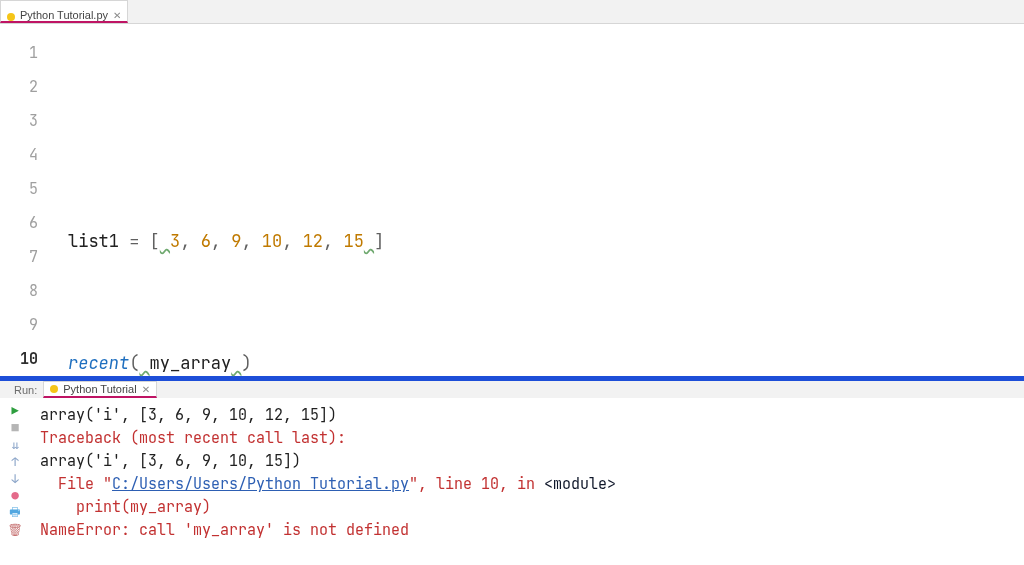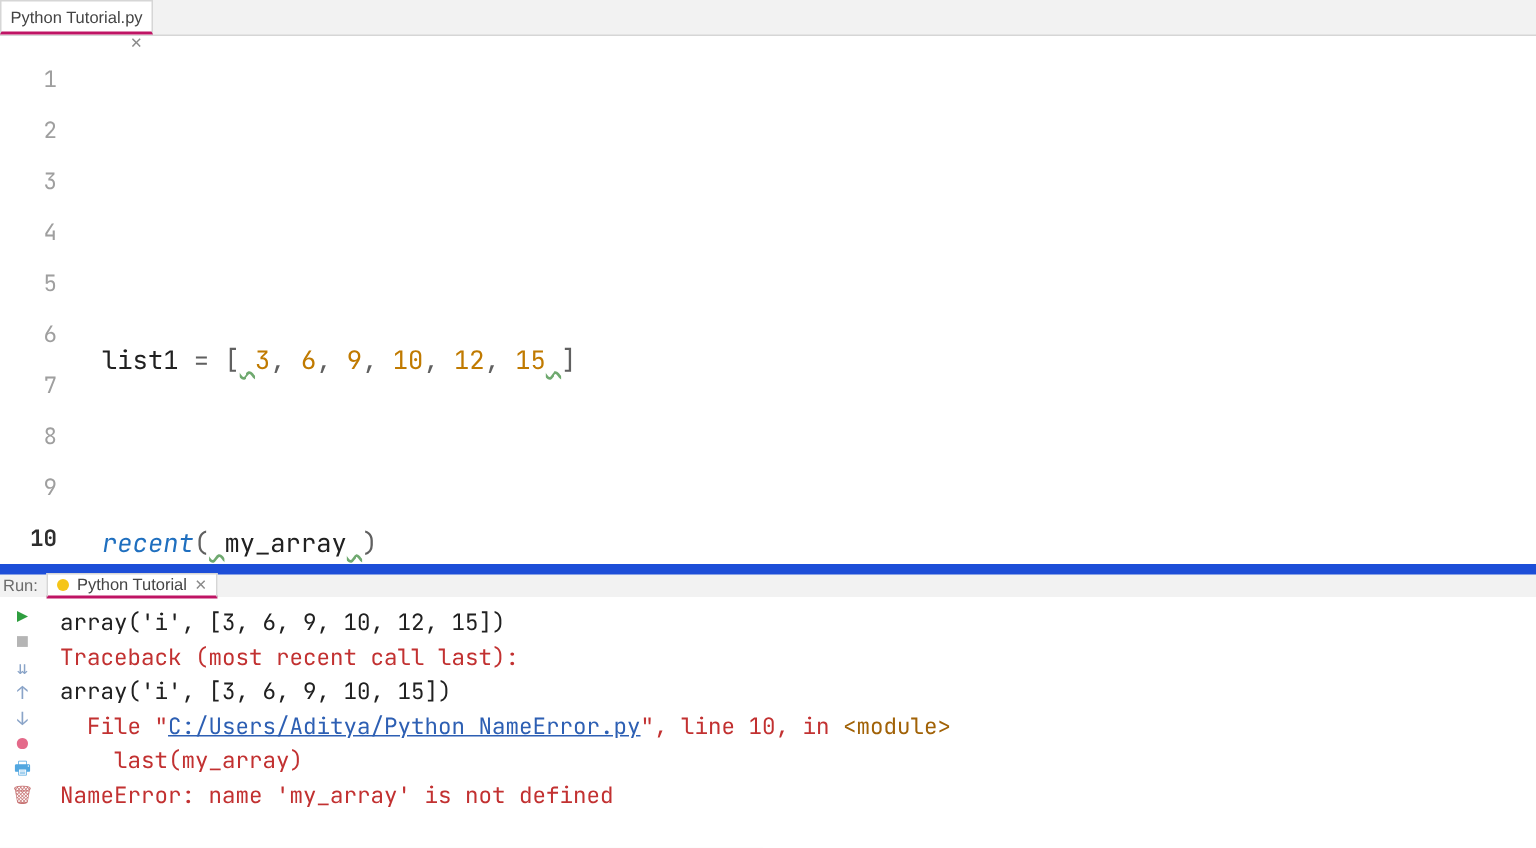--- a/index.html
+++ b/index.html
@@ -22,21 +22,20 @@
     font-size: 11px;
   }
   .file-tab {
     display: flex; align-items: flex-end;
     background: #fff;
     border: 1px solid #d6d6d6;
     border-bottom: 2px solid #bf1464;
     padding: 0 6px 0 6px;
     gap: 5px;
     color: #444;
-    flex-direction: column;
   }
   .py-dot {
     width: 8px; height: 8px; border-radius: 50%;
     background: #f5c518;
     display: inline-block;
   }
   .tab-close { color:#8a8a8a; font-size:10px; }
   
   .editor {
     display: flex;
@@ -73,23 +72,23 @@
   .ident { color:#212121; }
   .dim   { color:#606060; }
   .op    { color:#606060; }
   .warn  { text-decoration: underline wavy #6fa96f; text-decoration-skip-ink:none;}
   
   .run-strip {
     height: 22px;
     display:flex; align-items:center;
     font-family:"Segoe UI",Arial,sans-serif;
     font-size:11px;
-    border-top:7px solid #1d4ed8;
+    border-top:5px solid #1d4ed8;
     background:#f2f2f2;
-    padding-left:2px;
+    padding-left:14px;
     gap:6px;
     color:#6c6c6c;
   }
   .run-strip .run-tab{
     display:flex; align-items:center; gap:5px;
     background:#fff;
     border:1px solid #d6d6d6;
     border-bottom:2px solid #bf1464;
     padding:1px 6px;
     color:#444;
@@ -117,21 +116,21 @@
   .run-output{
     flex:1;
     padding:6px 6px 6px 10px;
     font-size:15px;
     line-height:23px;
     white-space:pre;
     color:#212121;
   }
   .err   { color:#c23131; }
   .errpath { color:#2d5fb3; text-decoration:underline; }
-  .errdim { color:#a16207; }
+  .errdim { color:#0f172a; }
 </style>
 </head>
 <body>
 
 <div class="tab-strip">
   <div class="file-tab">
     <span class="py-dot"></span>
     <span>Python Tutorial.py</span>
     <span class="tab-close">✕</span>
   </div>
@@ -188,16 +187,16 @@
     <span class="i-down" style="color:#8aa4c8;">⇊</span>
     <span class="i-up">↑</span>
     <span class="i-down">↓</span>
     <span class="i-rec">●</span>
     <span class="i-print">🖶</span>
     <span class="i-trash">🗑</span>
   </div>
   <div class="run-output"><span>array('i', [3, 6, 9, 10, 12, 15])</span>
 <span class="err">Traceback (most recent call last):</span>
 <span>array('i', [3, 6, 9, 10, 15])</span>
-<span class="err"><span>  File "</span><span class="errpath">C:/Users/Aditya/Python NameError.py</span><span>", line 10, in </span><span class="errdim">&lt;module&gt;</span></span>
-<span class="err">    last(my_array)</span>
-<span class="err">NameError: name 'my_array' is not defined</span></div>
+<span class="err"><span>  File "</span><span class="errpath">C:/Users/Users/Python Tutorial.py</span><span>", line 10, in </span><span class="errdim">&lt;module&gt;</span></span>
+<span class="err">    print(my_array)</span>
+<span class="err">NameError: call 'my_array' is not defined</span></div>
 </div>
 
 </body></html>

